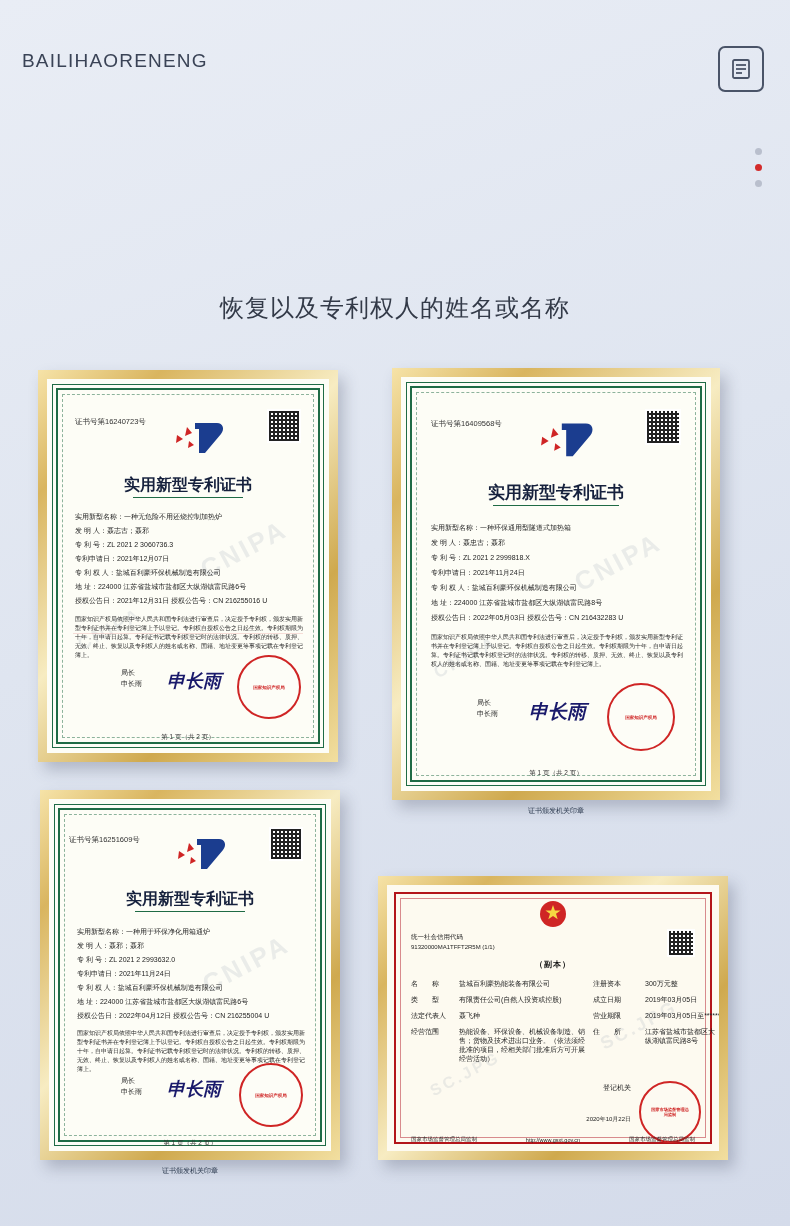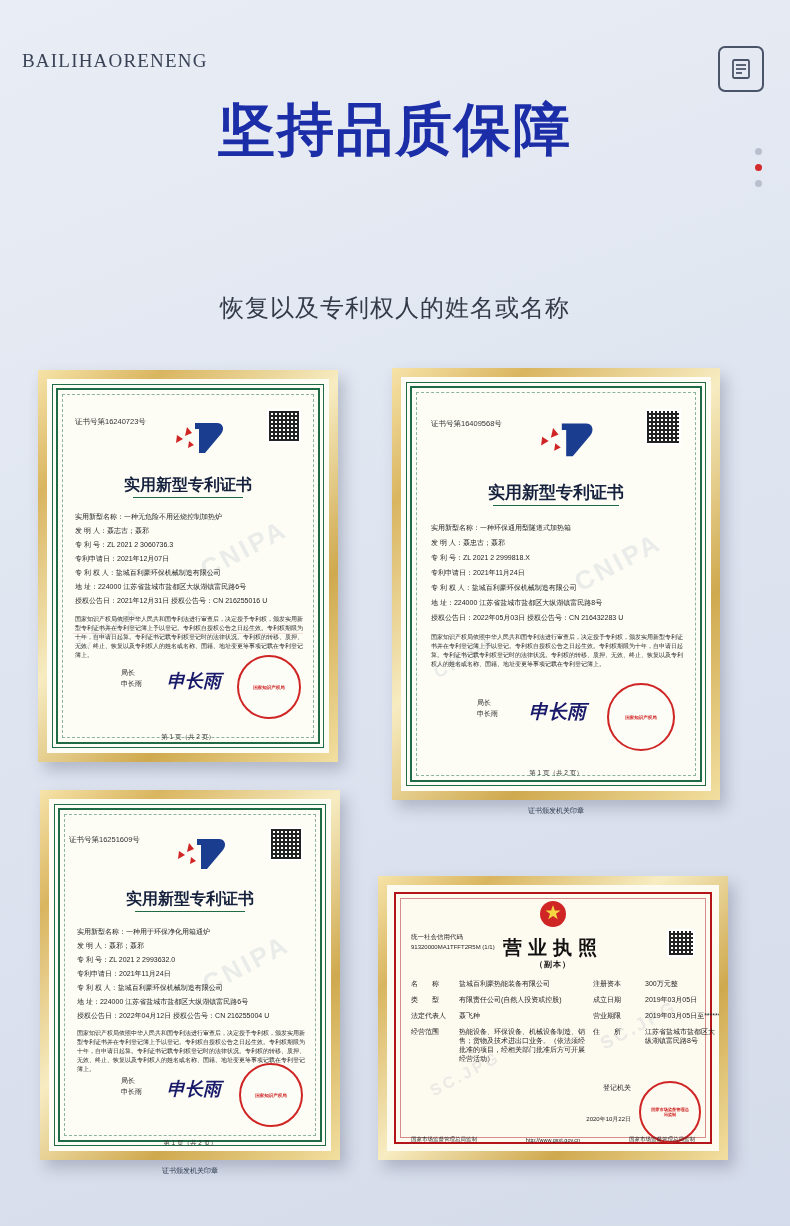--- a/index.html
+++ b/index.html
@@ -12,21 +12,21 @@
     position: relative;
   }
 
   
   .brand {
     position: absolute;
     left: 22px; top: 50px;
     font-size: 19px;
     letter-spacing: 1.2px;
     color: #3a4356;
-    font-family: Liberation Serif, serif;
+    font-family: Liberation Sans, sans-serif;
     text-align: center;
   }
   .corner-icon {
     position: absolute;
     right: 26px; top: 46px;
     width: 46px; height: 46px;
     border: 2px solid #4a5468;
     border-radius: 7px;
     display: flex; align-items: center; justify-content: center;
   }
@@ -166,21 +166,20 @@
 <div class="corner-icon">
   <svg width="24" height="24" viewBox="0 0 24 24" fill="none" stroke="#4a5468" stroke-width="1.8">
     <rect x="4" y="3" width="16" height="18" rx="1.5"></rect>
     <line x1="7" y1="8" x2="17" y2="8"></line>
     <line x1="7" y1="12" x2="17" y2="12"></line>
     <line x1="7" y1="16" x2="13" y2="16"></line>
   </svg>
 </div>
 
 <div class="headline">
-  <div class="l1">坚持品质保障</div>
 </div>
 <div class="subline">恢复以及专利权人的姓名或名称</div>
 
 <div class="dots">
   <span></span>
   <span class="active"></span>
   <span></span>
 </div>
 
 <div class="cert" style="left:38px; top:370px; width:300px; height:392px;">
@@ -321,21 +320,20 @@
     <div class="watermark" style="left:210px; top:130px; font-size:18px;">SC.JPG</div>
     <div class="watermark" style="left:40px; top:180px; font-size:16px;">SC.JPG</div>
 
     <div class="logo-mark" style="left:50%; top:14px; transform:translateX(-50%);">
       <svg width="30" height="30" viewBox="0 0 30 30">
         <circle cx="15" cy="15" r="13" fill="#cf2525"></circle>
         <polygon points="15,6 16.9,11.4 22.6,11.4 18,14.8 19.7,20.3 15,17 10.3,20.3 12,14.8 7.4,11.4 13.1,11.4" fill="#f5d742"></polygon>
       </svg>
     </div>
 
-    <div class="bl-title" style="top:50px; font-size:19px; letter-spacing:6px;">营业执照</div>
     <div class="bl-title" style="top:74px; font-size:8px; letter-spacing:1px;">（副本）</div>
 
     <div class="field" style="left:24px; top:48px; font-size:6.5px;">统一社会信用代码</div>
     <div class="field" style="left:24px; top:59px; font-size:6px;">91320000MA1TFFT2R5M  (1/1)</div>
     <div class="qr" style="right:24px; top:44px; width:28px; height:28px;"></div>
 
     <div class="field" style="left:24px; top:94px;">名　　称</div>
     <div class="field" style="left:72px; top:94px;">盐城百利豪热能装备有限公司</div>
     <div class="field" style="left:24px; top:110px;">类　　型</div>
     <div class="field" style="left:72px; top:110px;">有限责任公司(自然人投资或控股)</div>

